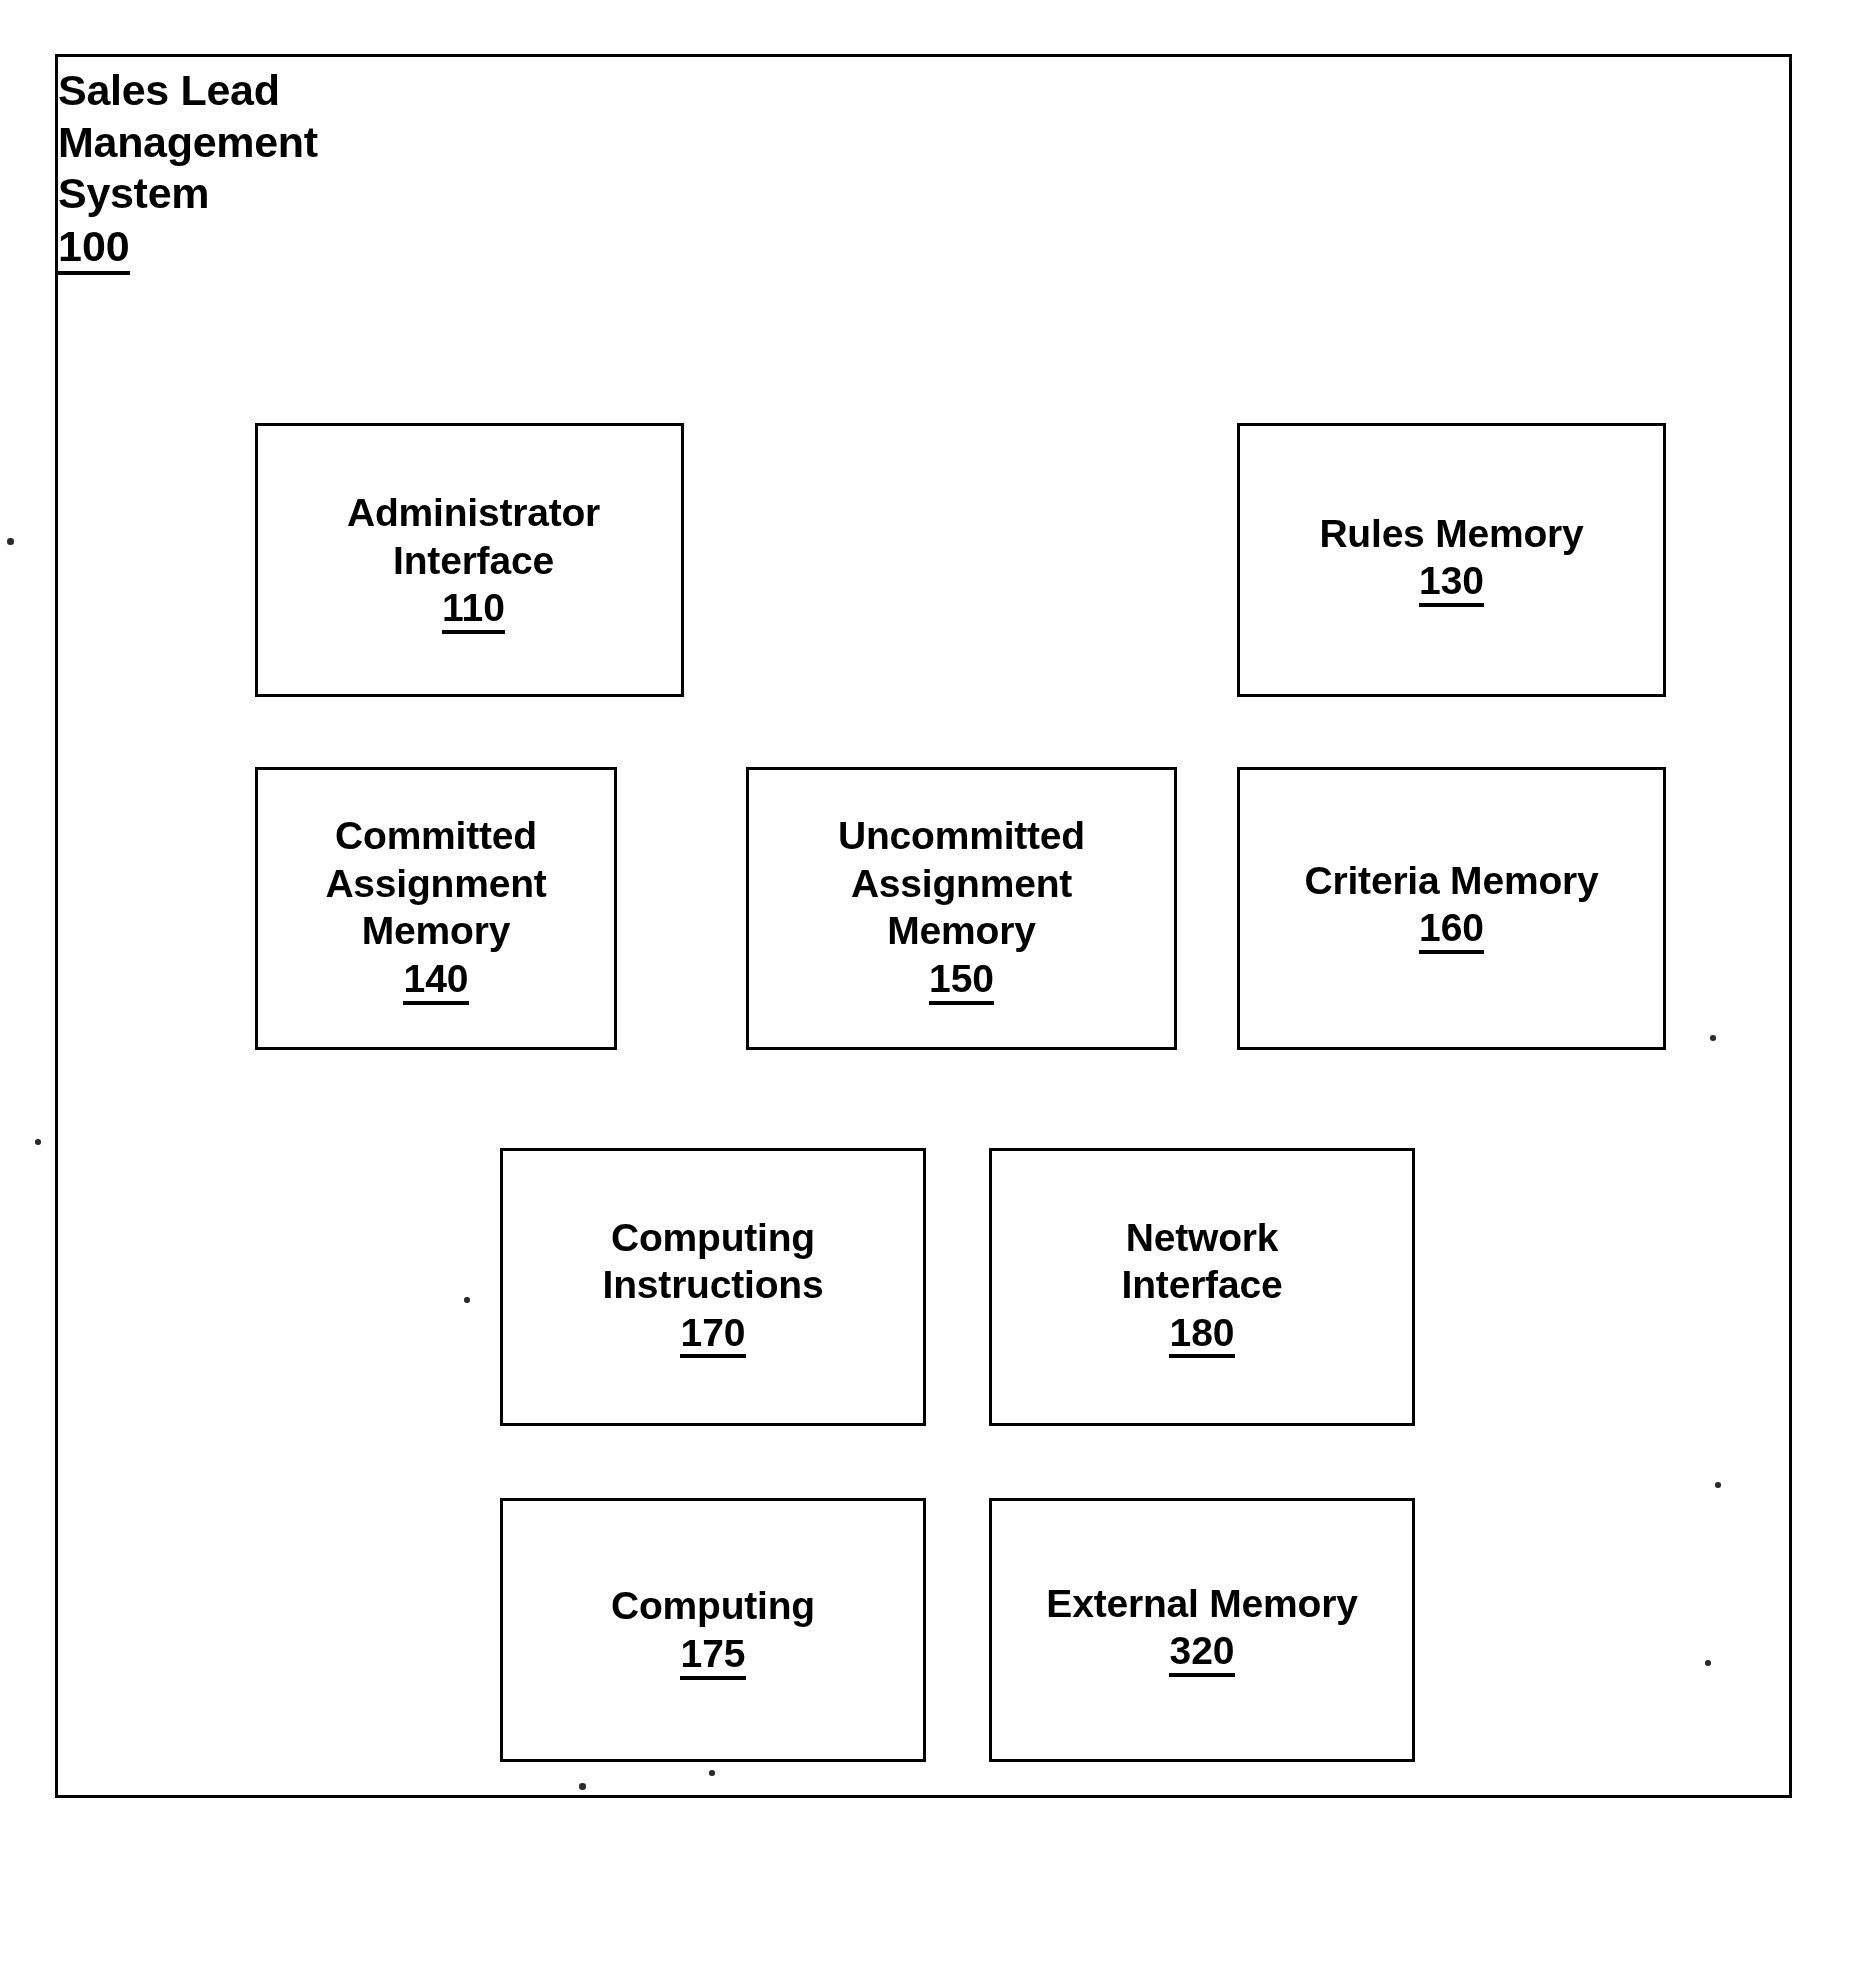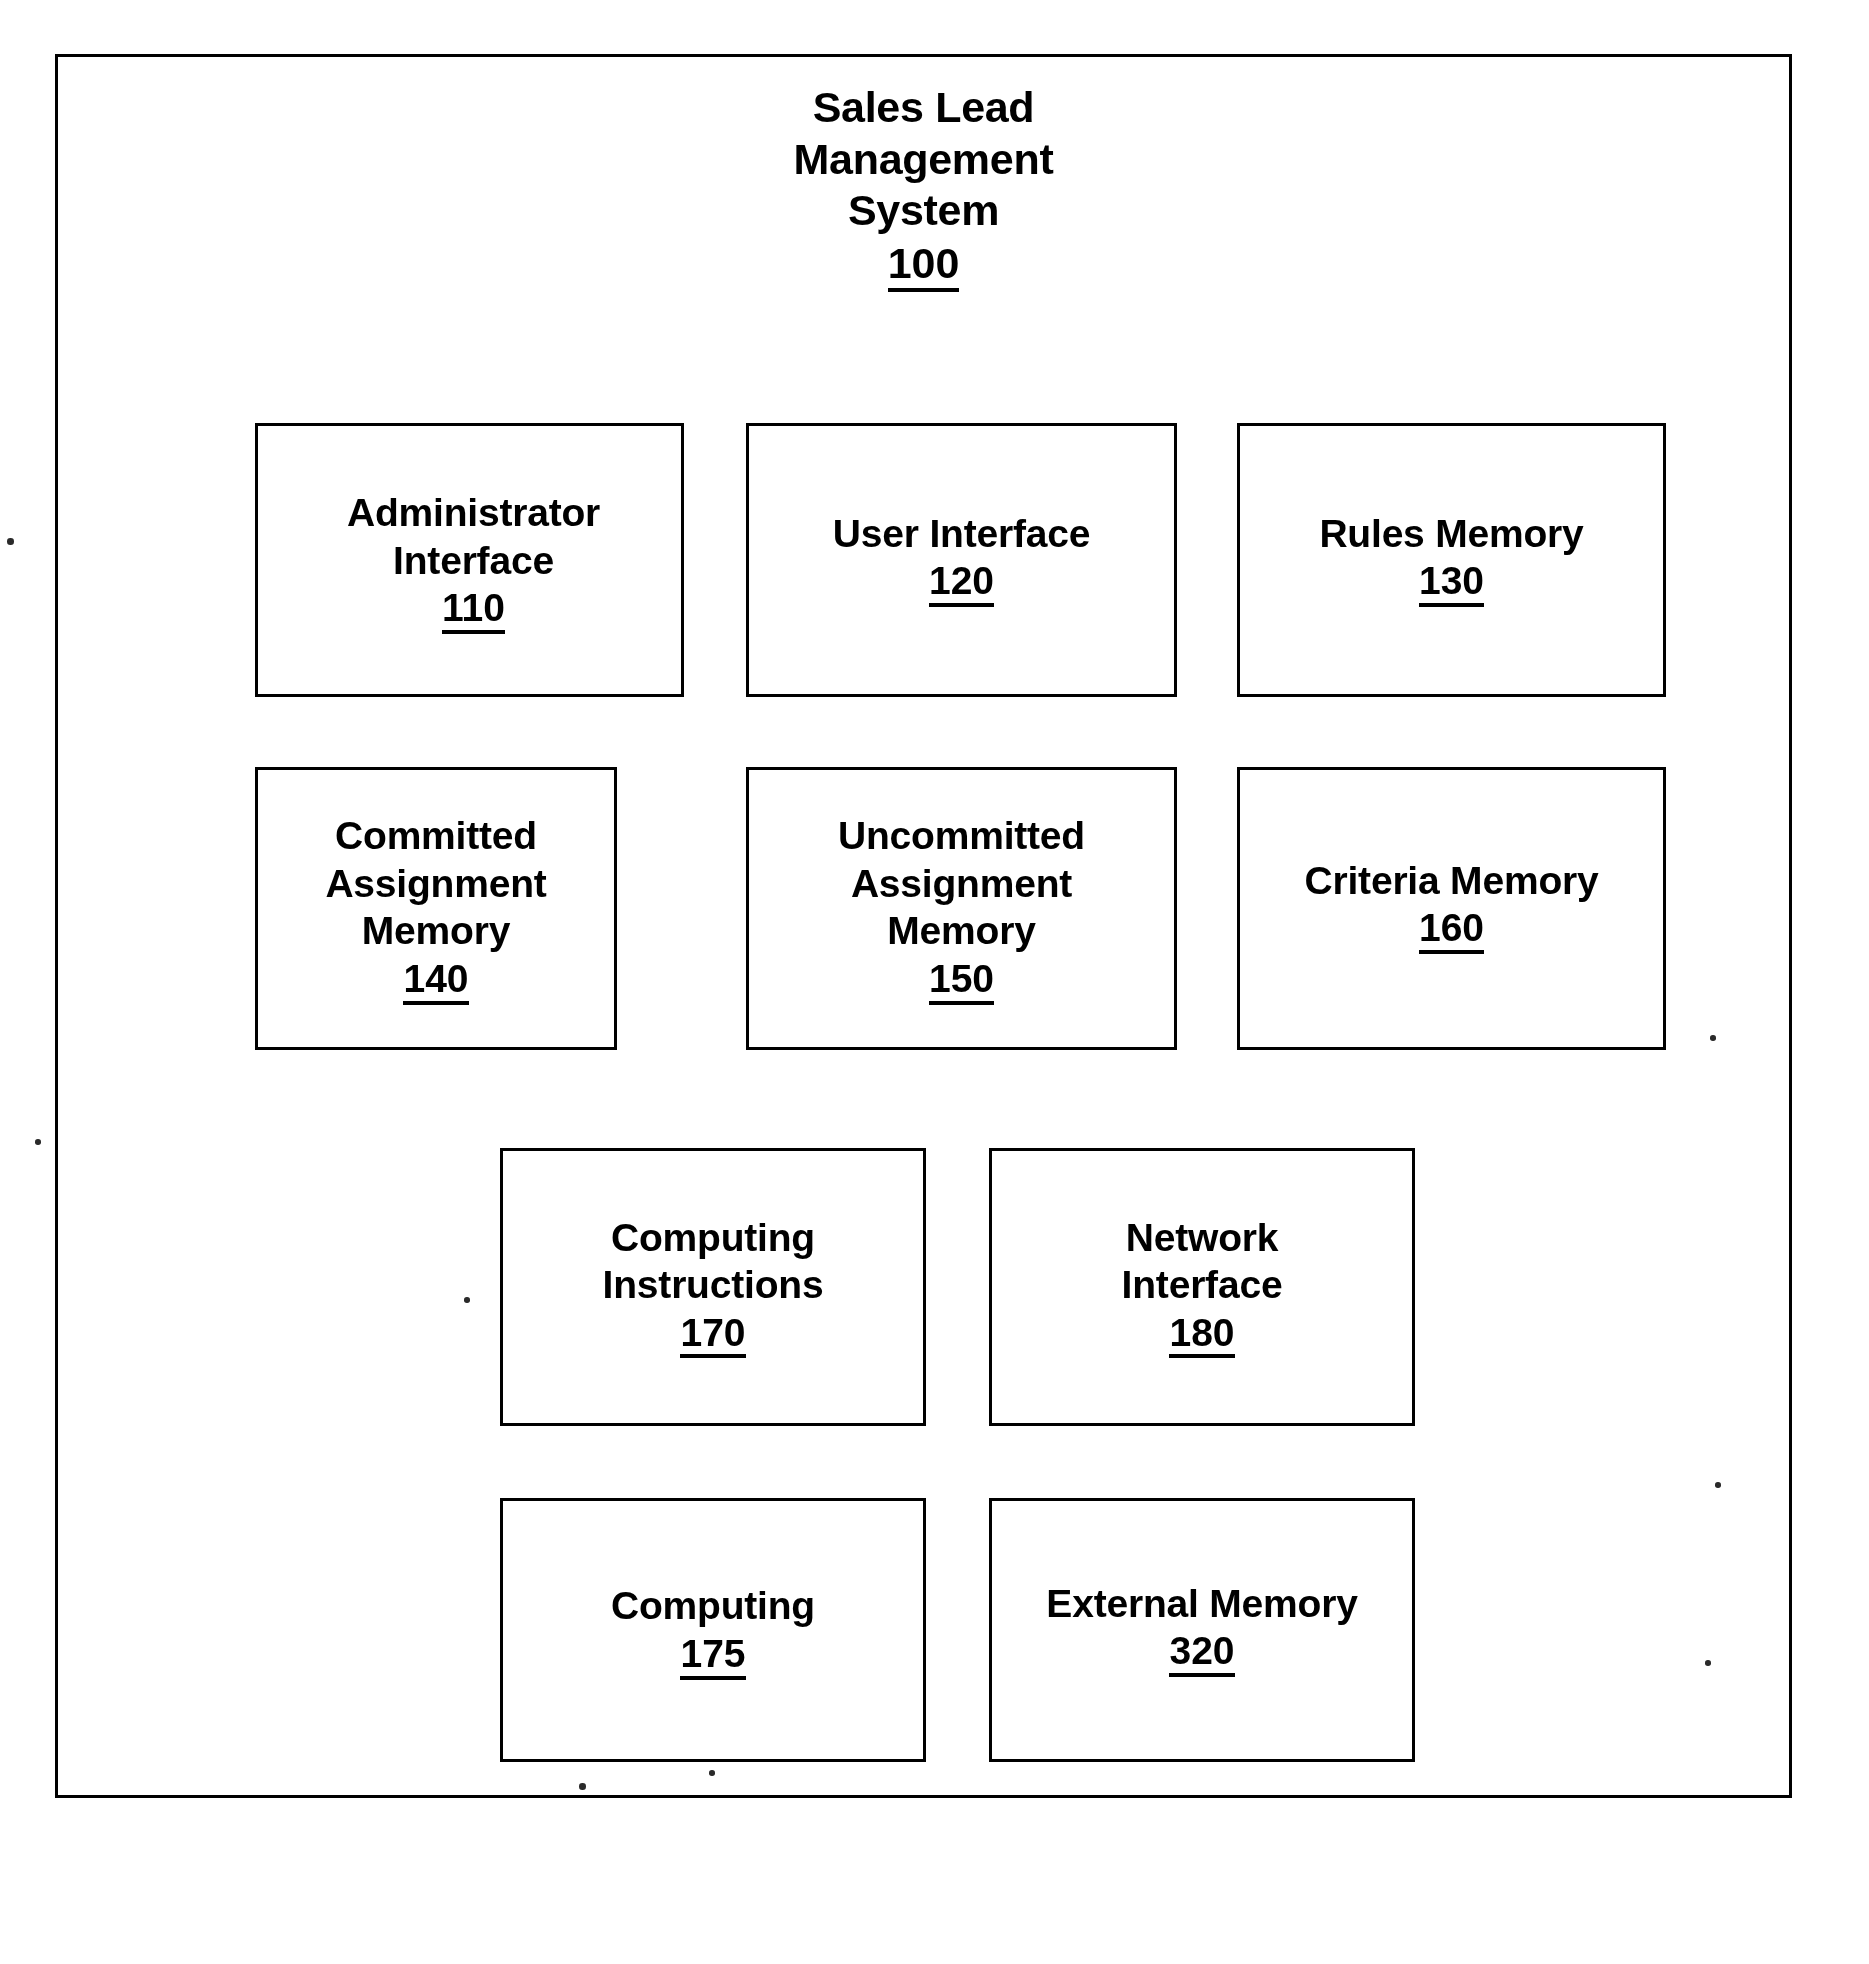--- a/index.html
+++ b/index.html
@@ -30,23 +30,23 @@
     height: 1744px;
     border: 3.7px solid #000000;
     box-sizing: border-box;
     background: #ffffff;
   }
 
   
   #system-title-block {
     position: absolute;
     left: 0;
-    top: 25px;
+    top: 8px;
     width: 100%;
-    text-align: center;
+    text-align: left;
     line-height: 1.20;
   }
   .sys-title-line {
     display: block;
     font-size: 43px;
     font-weight: bold;
     color: #000000;
     letter-spacing: -0.3px;
   }
   .ref-num {
@@ -148,26 +148,20 @@
     </div>
 
     <div class="component-box" id="box-admin-interface">
       <div class="box-inner">
         <span class="box-label">Administrator
 Interface</span>
         <span class="box-ref">110</span>
       </div>
     </div>
 
-    <div class="component-box" id="box-user-interface">
-      <div class="box-inner">
-        <span class="box-label">User Interface</span>
-        <span class="box-ref">120</span>
-      </div>
-    </div>
 
     <div class="component-box" id="box-rules-memory">
       <div class="box-inner">
         <span class="box-label">Rules Memory</span>
         <span class="box-ref">130</span>
       </div>
     </div>
 
     <div class="component-box" id="box-committed-memory">
       <div class="box-inner">

